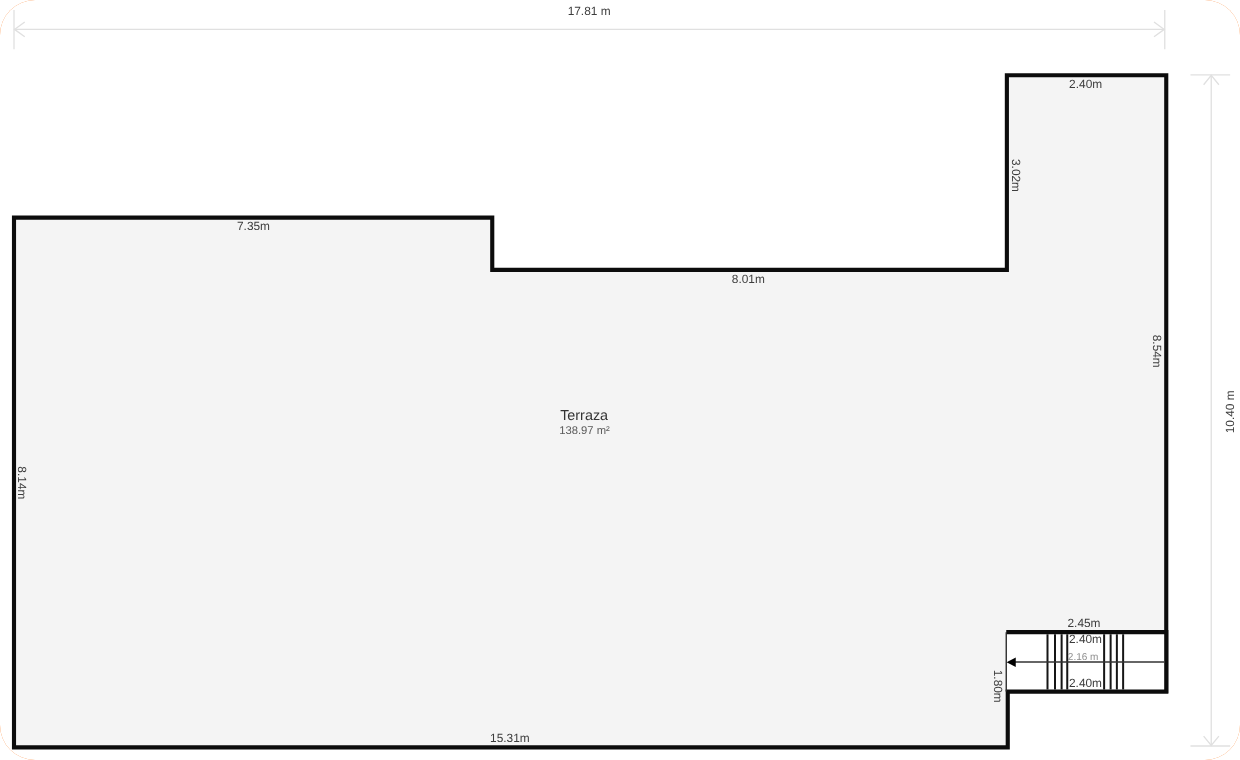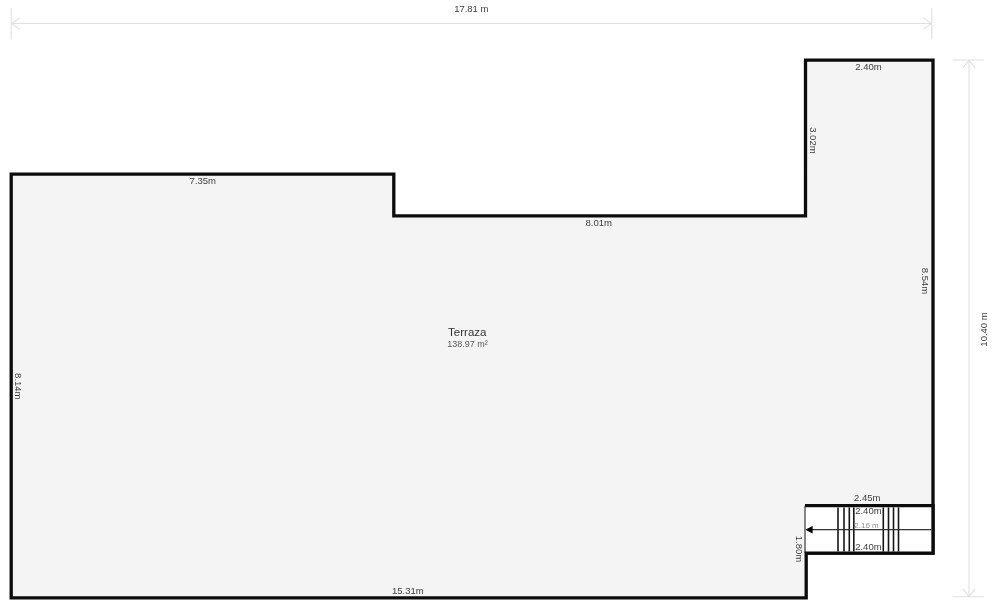--- a/index.html
+++ b/index.html
@@ -1,17 +1,17 @@
 <!DOCTYPE html>
 <html><head>
 <meta charset="utf-8">
 <style>
   html,body{margin:0;padding:0;background:#ffffff;}
   #page{position:relative;width:992px;height:608px;overflow:hidden;background:#f97316;
-        font-family:"Liberation Sans", sans-serif;}
+        font-family:"Liberation Sans", sans-serif;border-radius:28px;}
   svg{position:absolute;left:0;top:0;}
   text{font-family:"Liberation Sans", sans-serif;}
 </style>
 </head>
 <body>
 <div id="page">
 <svg width="992" height="608" viewBox="0 0 992 608">
   <rect x="0" y="0" width="992" height="608" fill="#ffffff"></rect>
 
   <g stroke="#e0e0e0" stroke-width="1.05" fill="none">

